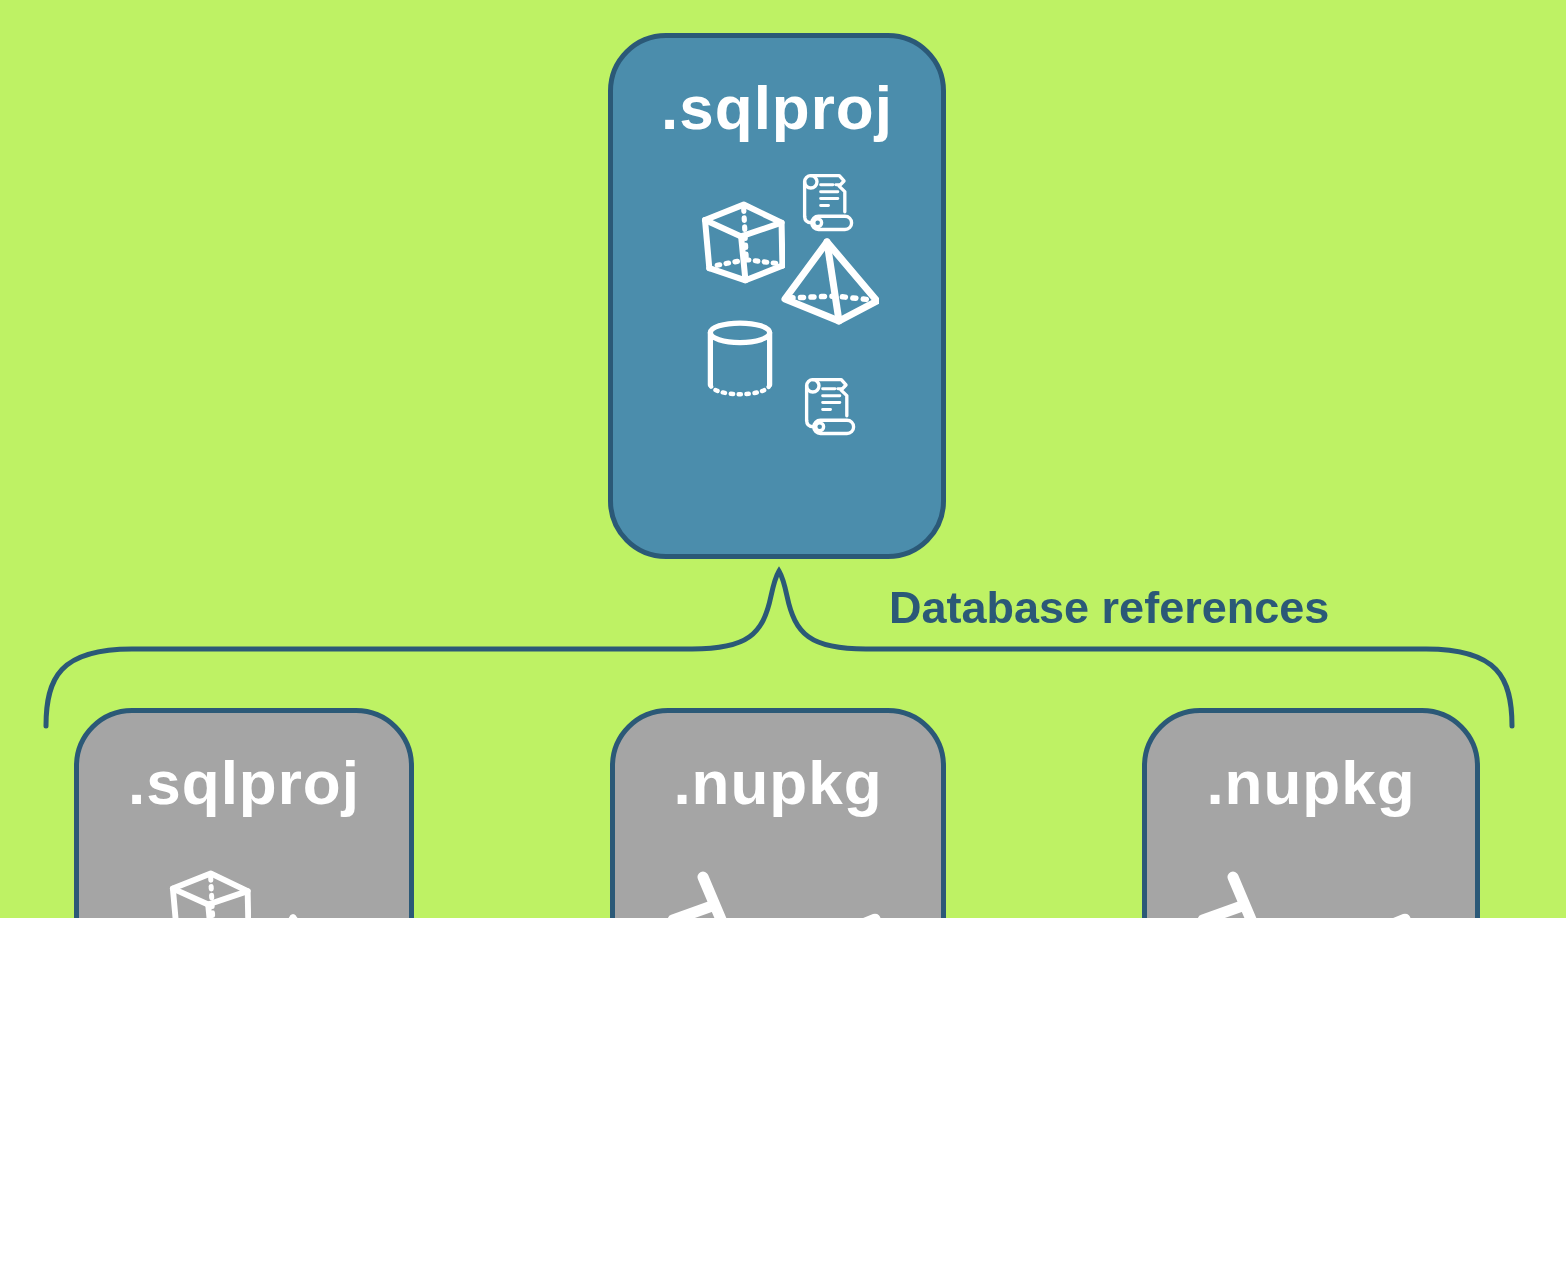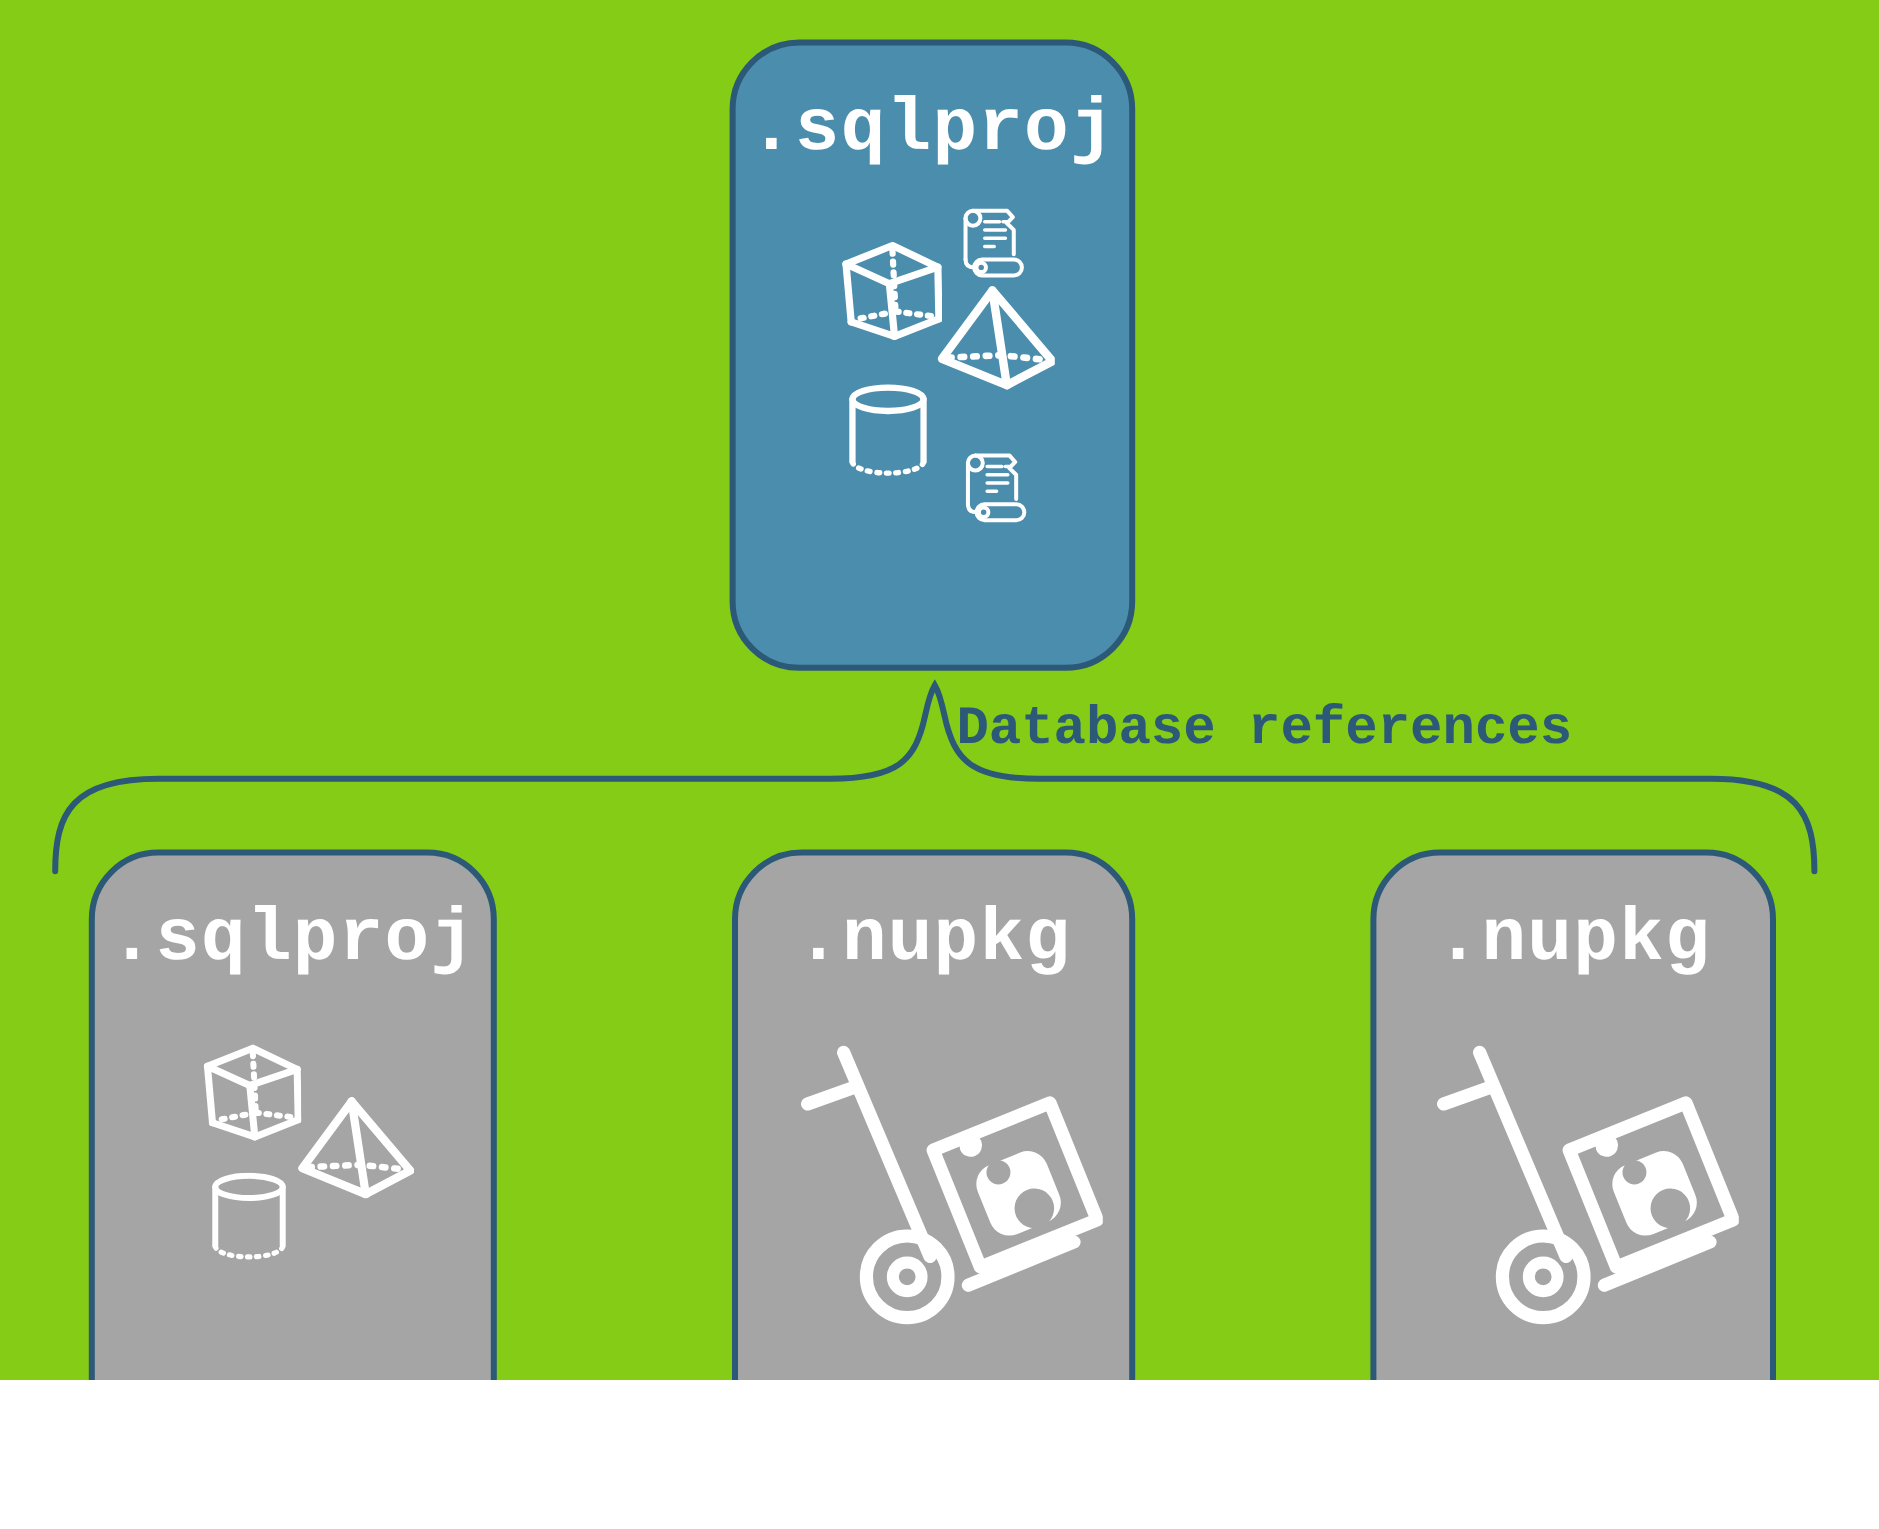--- a/index.html
+++ b/index.html
@@ -1,21 +1,21 @@
 <!DOCTYPE html>
 <html style="--root-fill: #4B8DAC; --child-fill: #A5A5A5; --outline: #2B5977; --icon-color: #FFFFFF;"><head>
 <meta charset="utf-8">
 <style>
   html, body { margin: 0; padding: 0; background: #ffffff; }
   .canvas {
     position: relative;
     width: 1566px;
-    height: 1150px;
-    background: #84cc16;
-    font-family: Liberation Mono, monospace;
+    height: 918px;
+    background: #bef264;
+    font-family: Liberation Sans, sans-serif;
     overflow: hidden;
   }
   .box {
     position: absolute;
     box-sizing: border-box;
     border: 5px solid var(--outline, #2B5977);
     border-radius: 58px;
   }
   .box.root  { background: var(--root-fill, #4B8DAC); }
   .box.child { background: var(--child-fill, #A5A5A5); }
@@ -40,21 +40,21 @@
   .fg { fill: var(--child-fill, #A5A5A5); stroke: none; }
   .brace { position: absolute; left: 0; top: 0; pointer-events: none; }
   .brace path {
     fill: none;
     stroke: var(--outline, #2B5977);
     stroke-width: 5;
     stroke-linecap: round;
   }
   .connector-label {
     position: absolute;
-    left: 797px;
+    left: 889px;
     top: 582px;
     font-size: 45px;
     font-weight: 700;
     color: var(--outline, #2B5977);
     white-space: nowrap;
     user-select: none;
   }
 </style>
 </head>
 <body>

